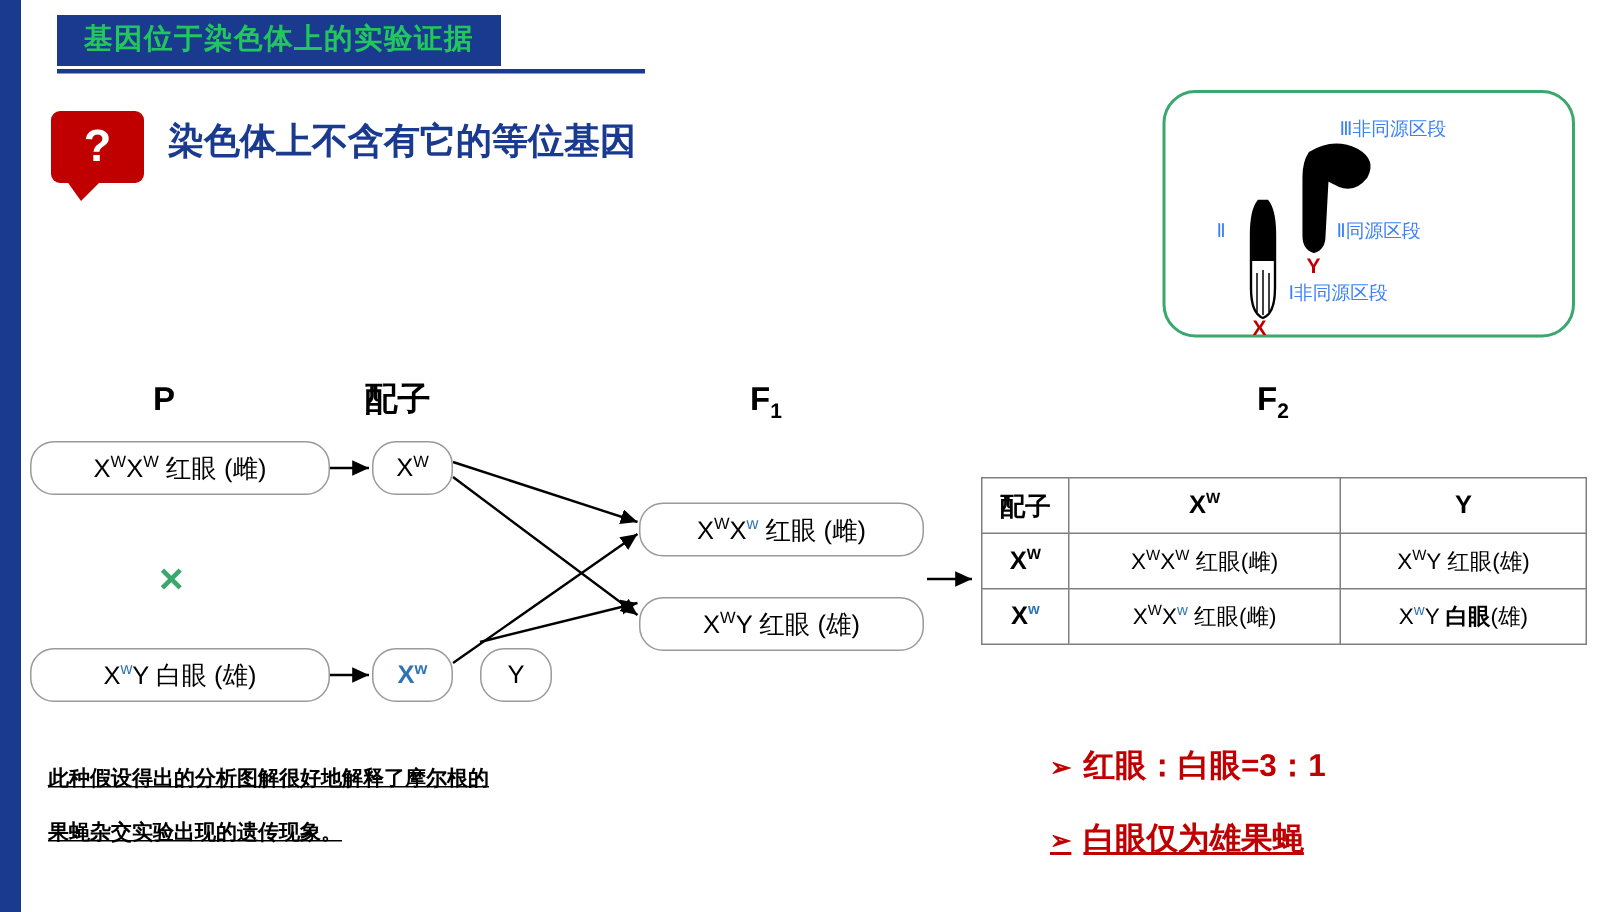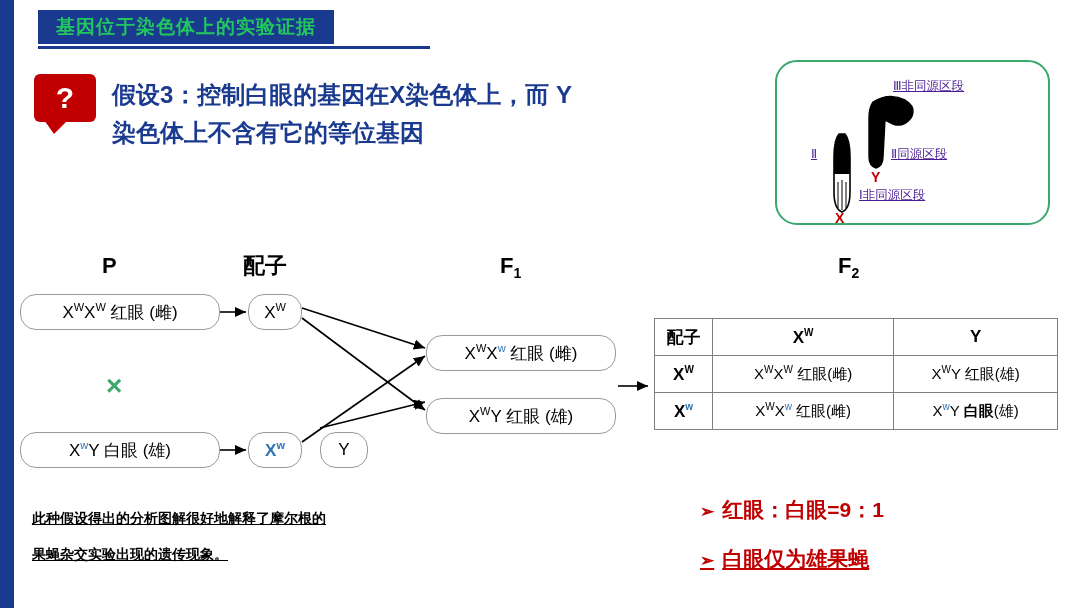--- a/index.html
+++ b/index.html
@@ -86,23 +86,22 @@
     left: 775px; top: 60px;
     width: 275px; height: 165px;
     border: 2px solid #3aa76d;
     border-radius: 22px;
     background: #ffffff;
   }
   .inset svg { position: absolute; left: 0; top: 0; }
   .inset .lbl {
     position: absolute;
     font-size: 12.5px;
-    color: #4c1d95;
-    white-space: nowrap;
-    text-decoration: underline;
+    color: #3b82f6;
+    white-space: nowrap;
   }
   .inset .lbl-x {
     position: absolute;
     font-size: 14px; font-weight: bold; color: #c00000;
   }
   .inset .lbl-y {
     position: absolute;
     font-size: 14px; font-weight: bold; color: #c00000;
   }
 
@@ -193,21 +192,20 @@
 
 <div class="header-bar">基因位于染色体上的实验证据</div>
 <div class="header-underline"></div>
 
 <div class="q-badge">
   <div class="bubble">?</div>
   <div class="tail"></div>
 </div>
 
 <div class="hypothesis">
-  <div>假设3：控制白眼的基因在X染色体上，而 Y</div>
   <div>染色体上不含有它的等位基因</div>
 </div>
 
 <div class="inset">
   <svg width="275" height="165">
 
     <path d="M62 72 Q57 78 57 95 L57 130 Q57 147 65 150 Q73 147 73 130 L73 95 Q73 78 68 72 Z" fill="#ffffff" stroke="#000000" stroke-width="1.6"></path>
     <path d="M62 72 Q57 78 57 95 L57 112 L73 112 L73 95 Q73 78 68 72 Z" fill="#000000"></path>
     <line x1="61" y1="120" x2="61" y2="146" stroke="#000000" stroke-width="1"></line>
     <line x1="65" y1="118" x2="65" y2="148" stroke="#000000" stroke-width="1"></line>
@@ -295,17 +293,17 @@
   </tr>
 </tbody>
   </table>
 
 <div class="bottom-left">
   <div class="u">此种假设得出的分析图解很好地解释了摩尔根的</div>
   <div class="u">果蝇杂交实验出现的遗传现象。</div>
 </div>
 
 <div class="concl" style="left:700px; top:496px;">
-  <span class="arrow">➢</span><span>红眼：白眼=9：1</span>
+  <span class="arrow">➢</span><span>红眼：白眼=3：1</span>
 </div>
 <div class="concl" style="left:700px; top:545px;text-decoration:underline;">
   <span class="arrow">➢</span><span>白眼仅为</span><span class="u">雄</span><span>果蝇</span>
 </div>
 
 </body></html>

